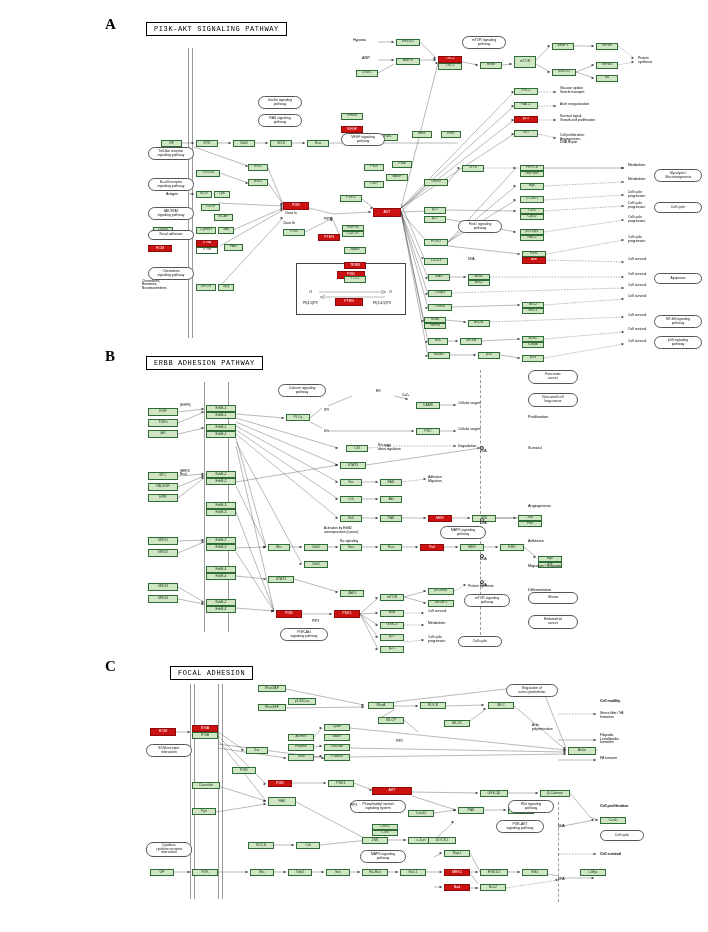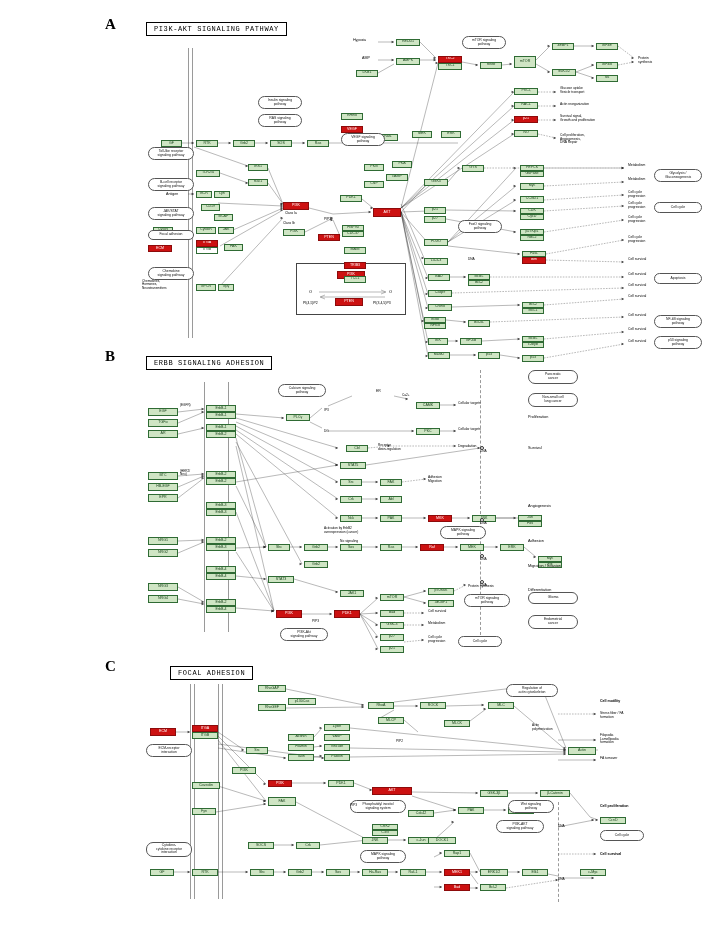--- a/index.html
+++ b/index.html
@@ -386,21 +386,21 @@
         <div class="tx" style="left: 500px; top: 296px; font-size: 3.4px;">Cell survival</div>
         <div class="tx" style="left: 500px; top: 310px; font-size: 3.4px;">Cell survival</div>
         <div class="tx" style="left: 500px; top: 322px; font-size: 3.4px;">Cell survival</div>
         <div class="tx" style="left: 340px; top: 240px; font-size: 3.2px;">DNA</div>
         <div class="tx" style="left: 196px; top: 200px; font-size: 3.2px;">PIP3</div>
       </div>
   </div>
 
   <div class="panel-letter" style="left:105px;top:348px;">B</div>
   <div class="panel" id="panelB" style="left:128px;top:352px;width:578px;height:295px;">
-    <div class="title-box" style="left:18px;top:4px;">ERBB SIGNALING ADHESION</div>
+    <div class="title-box" style="left:18px;top:4px;">ERBB ADHESION PATHWAY</div>
 
     <div class="mem" style="left:76px;top:30px;width:1.2px;height:250px;"></div>
     <div class="mem" style="left:100px;top:30px;width:1.2px;height:250px;"></div>
     <div class="nuc" style="left:352px;top:18px;height:265px;"></div>
 
     <svg class="lines" id="svgB" width="578" height="295">
         <path d="M50,60 L76,57"></path>
         <polygon points="73.6,55.7 76,57 73.6,58.3" fill="#333" stroke="none"></polygon>
         <path d="M50,71 L76,60"></path>
         <polygon points="73.6,58.7 76,60 73.6,61.3" fill="#333" stroke="none"></polygon>

